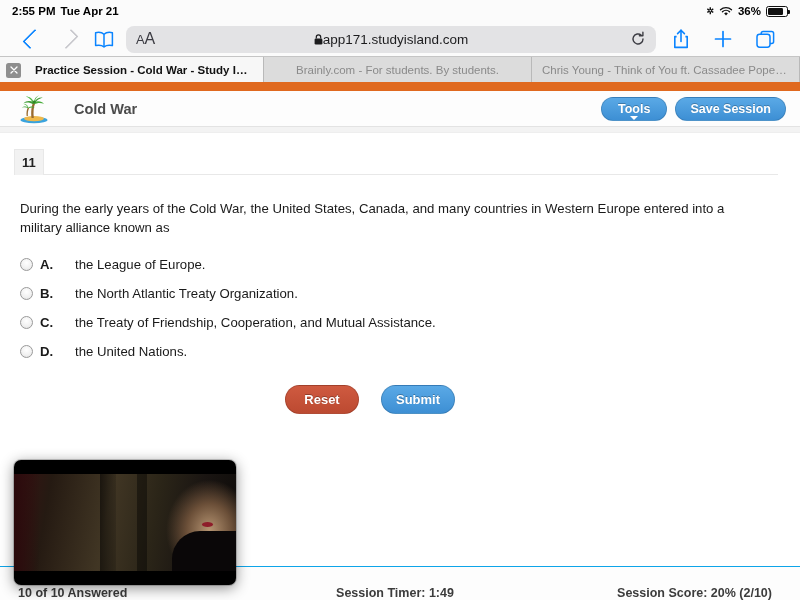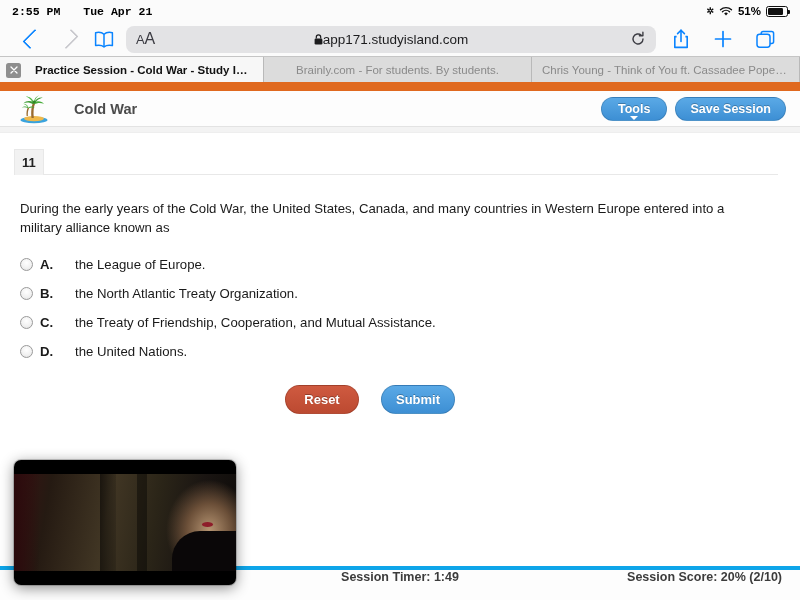--- a/index.html
+++ b/index.html
@@ -18,21 +18,21 @@
 
   
   .statusbar {
     position: absolute; top: 0; left: 0;
     width: 800px; height: 22px;
     background: #fbfbfb;
     display: flex; align-items: center;
     padding: 0 12px;
     font-size: 11.5px; font-weight: bold; color: #000;
   }
-  .sb-left { display: flex; align-items: center; gap: 23px; font-family: Liberation Mono, monospace; }
+  .sb-left { display: flex; align-items: center; gap: 5px; }
   .sb-right { margin-left: auto; display: flex; align-items: center; gap: 5px; }
   .sb-lock-rot { font-size: 9px; color: #111; line-height: 1; }
   .wifi-ico { width: 14px; height: 11px; display: block; }
   .batt-pct { font-size: 11.5px; font-weight: bold; }
   .batt {
     position: relative; width: 22px; height: 11px;
     border: 1.2px solid #111; border-radius: 2.6px;
   }
   .batt::after {
     content: ""; position: absolute; right: -3.2px; top: 3px;
@@ -228,27 +228,27 @@
     border: 1px solid rgba(0,0,0,.14);
   }
   .btn-reset { background: linear-gradient(#cf5a40, #bc4a31); }
   .btn-submit { background: linear-gradient(#5aa9e6, #3d8fd4); }
 
   
   .bottombar {
     position: absolute; bottom: 0; left: 0;
     width: 800px; height: 34px;
     background: #fdfdfd;
-    border-top: 4px solid #0ea5e9;
-    display: flex; align-items: flex-start;
+    border-top: 1px solid #0ea5e9;
+    display: flex; align-items: flex-end;
     font-size: 12.5px; font-weight: bold; color: #3c3c3c;
   }
   .bb-seg { flex: 1 1 0; display: flex; justify-content: center; }
   .bb-seg.left { justify-content: flex-start; padding-left: 18px; }
-  .bb-seg.right { justify-content: flex-end; padding-right: 18px; }
+  .bb-seg.right { justify-content: flex-end; padding-right: 28px; }
 
   
   .pip {
     position: absolute; left: 14px; top: 460px;
     width: 222px; height: 125px;
     background: #000;
     border-radius: 7px;
     box-shadow: 0 3px 14px rgba(0,0,0,.45), 0 0 0 1px rgba(0,0,0,.18);
     overflow: hidden;
   }
@@ -291,21 +291,21 @@
       <span>2:55 PM</span>
       <span>Tue Apr 21</span>
     </div>
     <div class="sb-right">
       <span class="sb-lock-rot">✲</span>
       <svg class="wifi-ico" viewBox="0 0 16 12">
         <path d="M8 10.6 L5.9 8.3 a3 3 0 0 1 4.2 0 Z" fill="#111"></path>
         <path d="M3.9 6.3 a6 6 0 0 1 8.2 0" stroke="#111" stroke-width="1.5" fill="none" stroke-linecap="round"></path>
         <path d="M1.7 4.1 a9.2 9.2 0 0 1 12.6 0" stroke="#111" stroke-width="1.5" fill="none" stroke-linecap="round"></path>
       </svg>
-      <span class="batt-pct">51%</span>
+      <span class="batt-pct">36%</span>
       <span class="batt">
           <span class="batt-fill"></span>
         </span>
     </div>
   </div>
 
   <div class="toolbar">
     <div class="nav-btn">
         <span class="chev"></span>
       </div>

